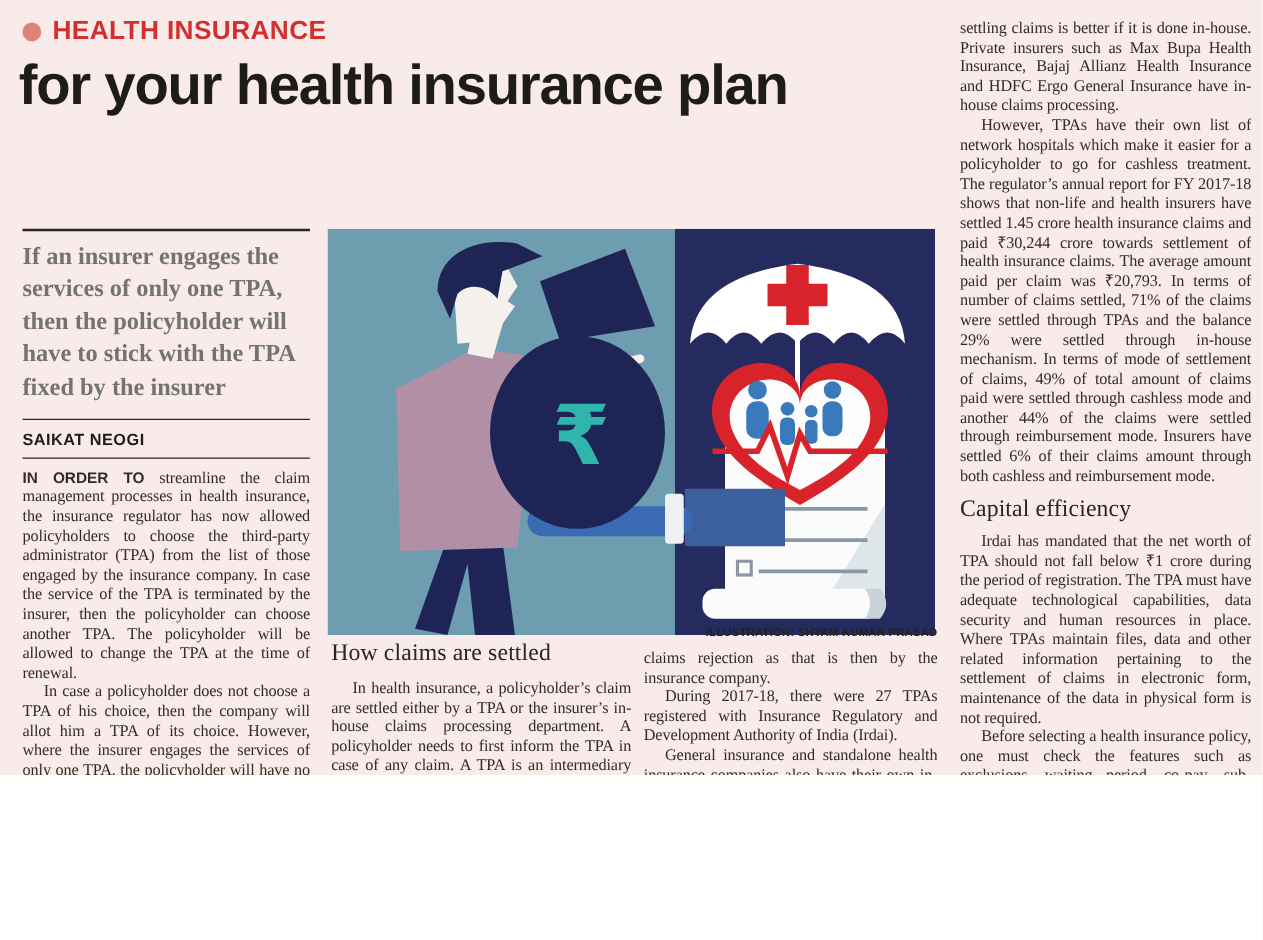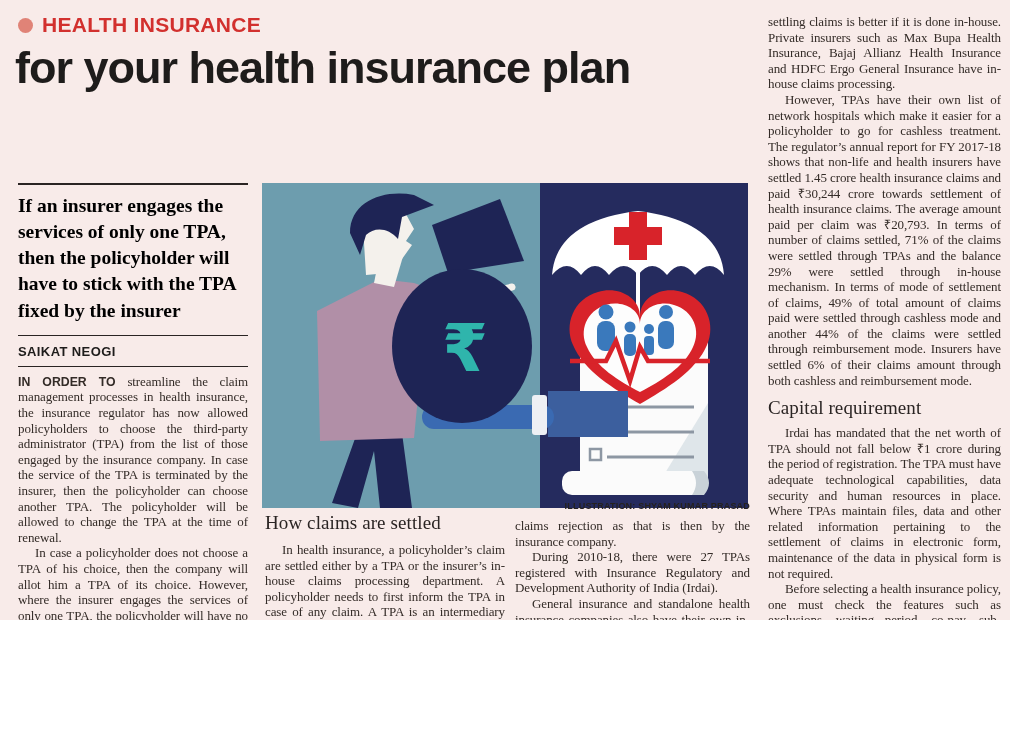--- a/index.html
+++ b/index.html
@@ -20,21 +20,21 @@
 
   
   .headline { position:absolute; left:15px; top:42px; width:748px;
     font-family:"Liberation Sans", sans-serif; font-weight:bold;
     font-size:45px; line-height:1.14; color:#1e1c1b; letter-spacing:-1px; }
 
   
   .col1 { position:absolute; left:18px; top:183px; width:230px; }
   .rule { border-top:2px solid #2a2423; height:0; }
   .rule-thin { border-top:1.4px solid #2a2423; height:0; }
-  .standfirst { font-size:19.5px; font-weight:bold; line-height:1.34; color:#000000; padding:8px 0 11px; }
+  .standfirst { font-size:19.5px; font-weight:bold; line-height:1.34; color:#737373; padding:8px 0 11px; }
   .byline { font-family:"Liberation Sans", sans-serif; font-weight:bold; font-size:13px; letter-spacing:.4px; color:#1e1c1b; padding:8px 0 7px; }
   .bodytext { padding-top:7px; }
   .bt { font-size:13px; line-height:1.2; text-align:justify; margin:0; color:#332b27; letter-spacing:-.1px; }
   .indent { text-indent:17px; }
   .lead-in { font-family:"Liberation Sans", sans-serif; font-weight:bold; font-size:12.3px; letter-spacing:0;margin-top:14px; }
 
   
   .illo { position:absolute; left:262px; top:183px; width:486px; height:325px; }
   .illo svg { display:block; }
   .credit { position:absolute; left:512px; top:501px; width:238px; text-align:right;
@@ -153,28 +153,28 @@
   </div>
   <div class="credit">ILLUSTRATION: SHYAM KUMAR PRASAD</div>
 
   <div class="col2">
     <h2 class="sec-head">How claims are settled</h2>
     <p class="bt indent">In health insurance, a policyholder’s claim are settled either by a TPA or the insurer’s in-house claims processing department. A policyholder needs to first inform the TPA in case of any claim. A TPA is an intermediary appointed by an insurance company to facilitate the settlement of claim. They will seek all the bills and documents provided by a hospital to process the claim with the insurance company. However, they are not responsible for any</p>
   </div>
 
   <div class="col3">
     <p class="bt">claims rejection as that is then by the insurance company.</p>
-    <p class="bt indent">During 2010-18, there were 27 TPAs registered with Insurance Regulatory and Development Authority of India (Irdai).</p>
+    <p class="bt indent">During 2017-18, there were 27 TPAs registered with Insurance Regulatory and Development Authority of India (Irdai).</p>
     <p class="bt indent">General insurance and standalone health insurance companies also have their own in-house department to settle claims. It helps policyholders as they can directly get in touch with the company for claim settlement and the turnaround time is quick. So, the efficiency in processing and</p>
   </div>
 
   <div class="col4">
     <p class="bt">settling claims is better if it is done in-house. Private insurers such as Max Bupa Health Insurance, Bajaj Allianz Health Insurance and HDFC Ergo General Insurance have in-house claims processing.</p>
     <p class="bt indent">However, TPAs have their own list of network hospitals which make it easier for a policyholder to go for cashless treatment. The regulator’s annual report for FY 2017-18 shows that non-life and health insurers have settled 1.45 crore health insurance claims and paid ₹30,244 crore towards settlement of health insurance claims. The average amount paid per claim was ₹20,793. In terms of number of claims settled, 71% of the claims were settled through TPAs and the balance 29% were settled through in-house mechanism. In terms of mode of settlement of claims, 49% of total amount of claims paid were settled through cashless mode and another 44% of the claims were settled through reimbursement mode. Insurers have settled 6% of their claims amount through both cashless and reimbursement mode.</p>
-    <h2 class="sec-head">Capital requirement</h2>
+    <h2 class="sec-head">Capital efficiency</h2>
     <p class="bt indent">Irdai has mandated that the net worth of TPA should not fall below ₹1 crore during the period of registration. The TPA must have adequate technological capabilities, data security and human resources in place. Where TPAs maintain files, data and other related information pertaining to the settlement of claims in electronic form, maintenance of the data in physical form is not required.</p>
     <p class="bt indent">Before selecting a health insurance policy, one must check the features such as exclusions, waiting period, co-pay, sub-limits, incurred claim ratio. And before choosing a TPA, policyholders should check the claim settlement processes.</p>
   </div>
 
   <div class="fe-logo">FINANCIAL EXPRESS</div>
   <div class="fe-tagline">READ TO LEAD</div>
   <div class="meta-date">Mon, 16 December 2019</div>
   <div class="meta-url">https://epaper.financialexpress.com/c/46928330</div>
 
   <div class="owl">

